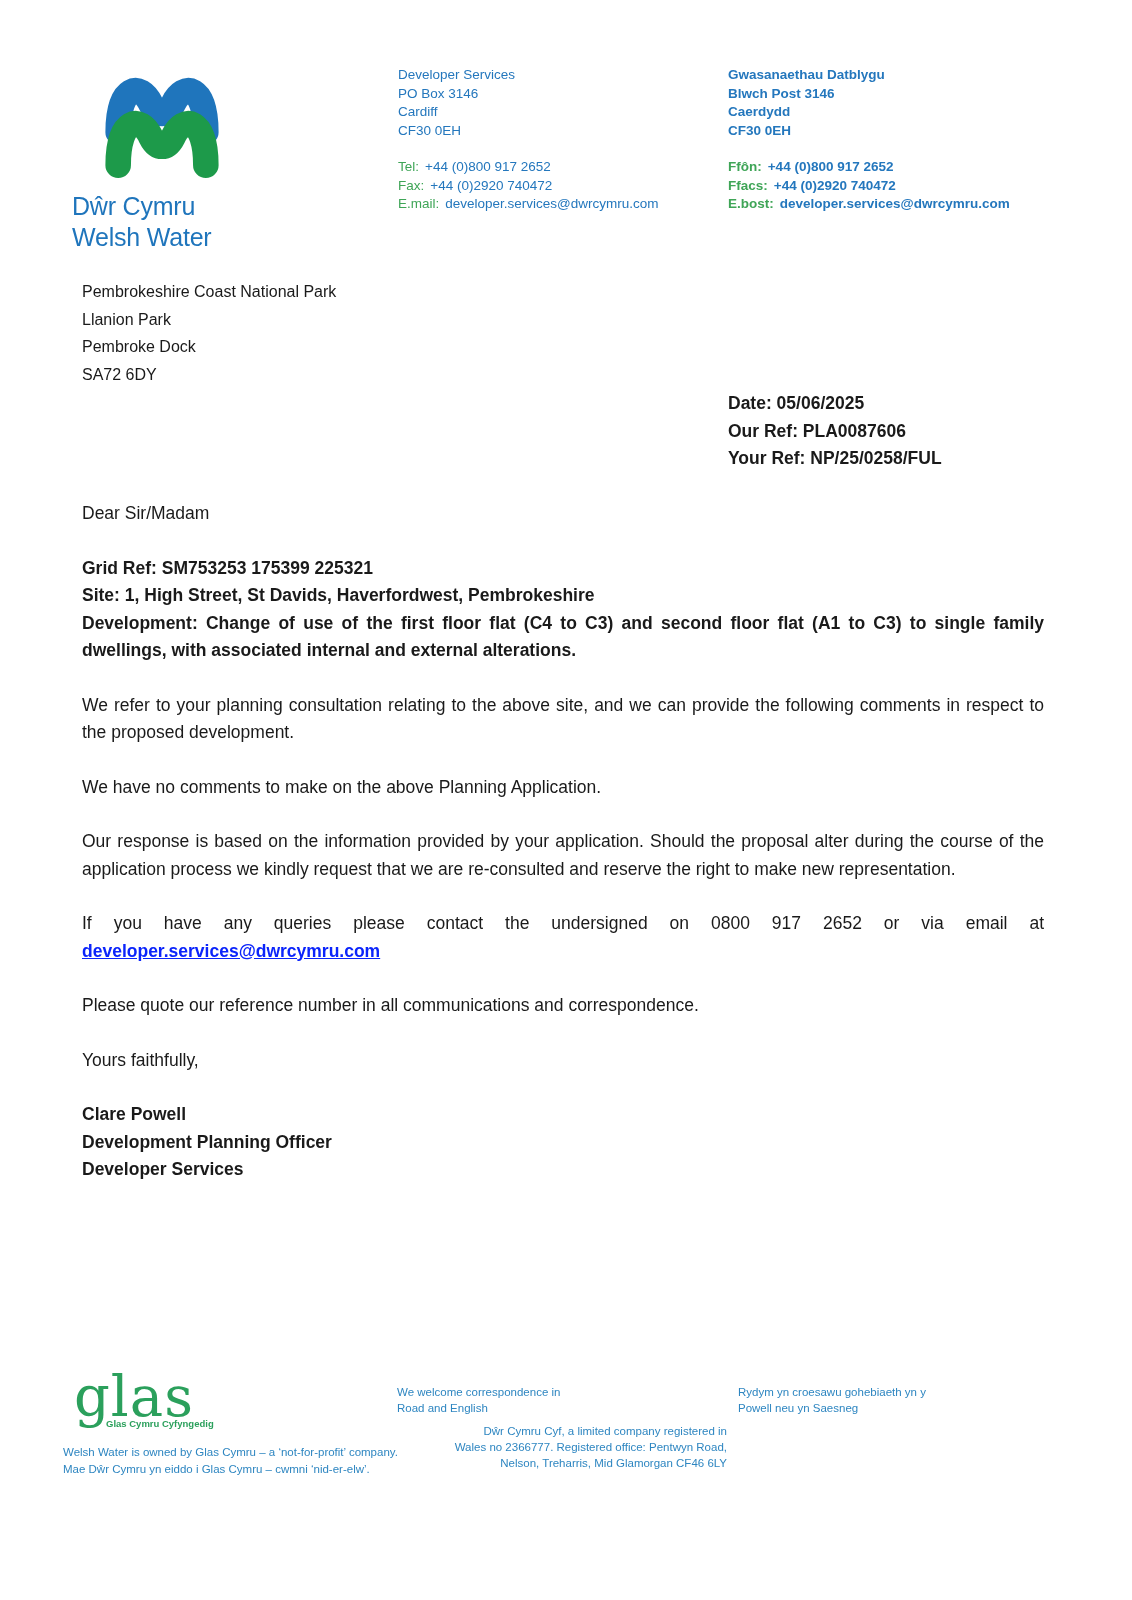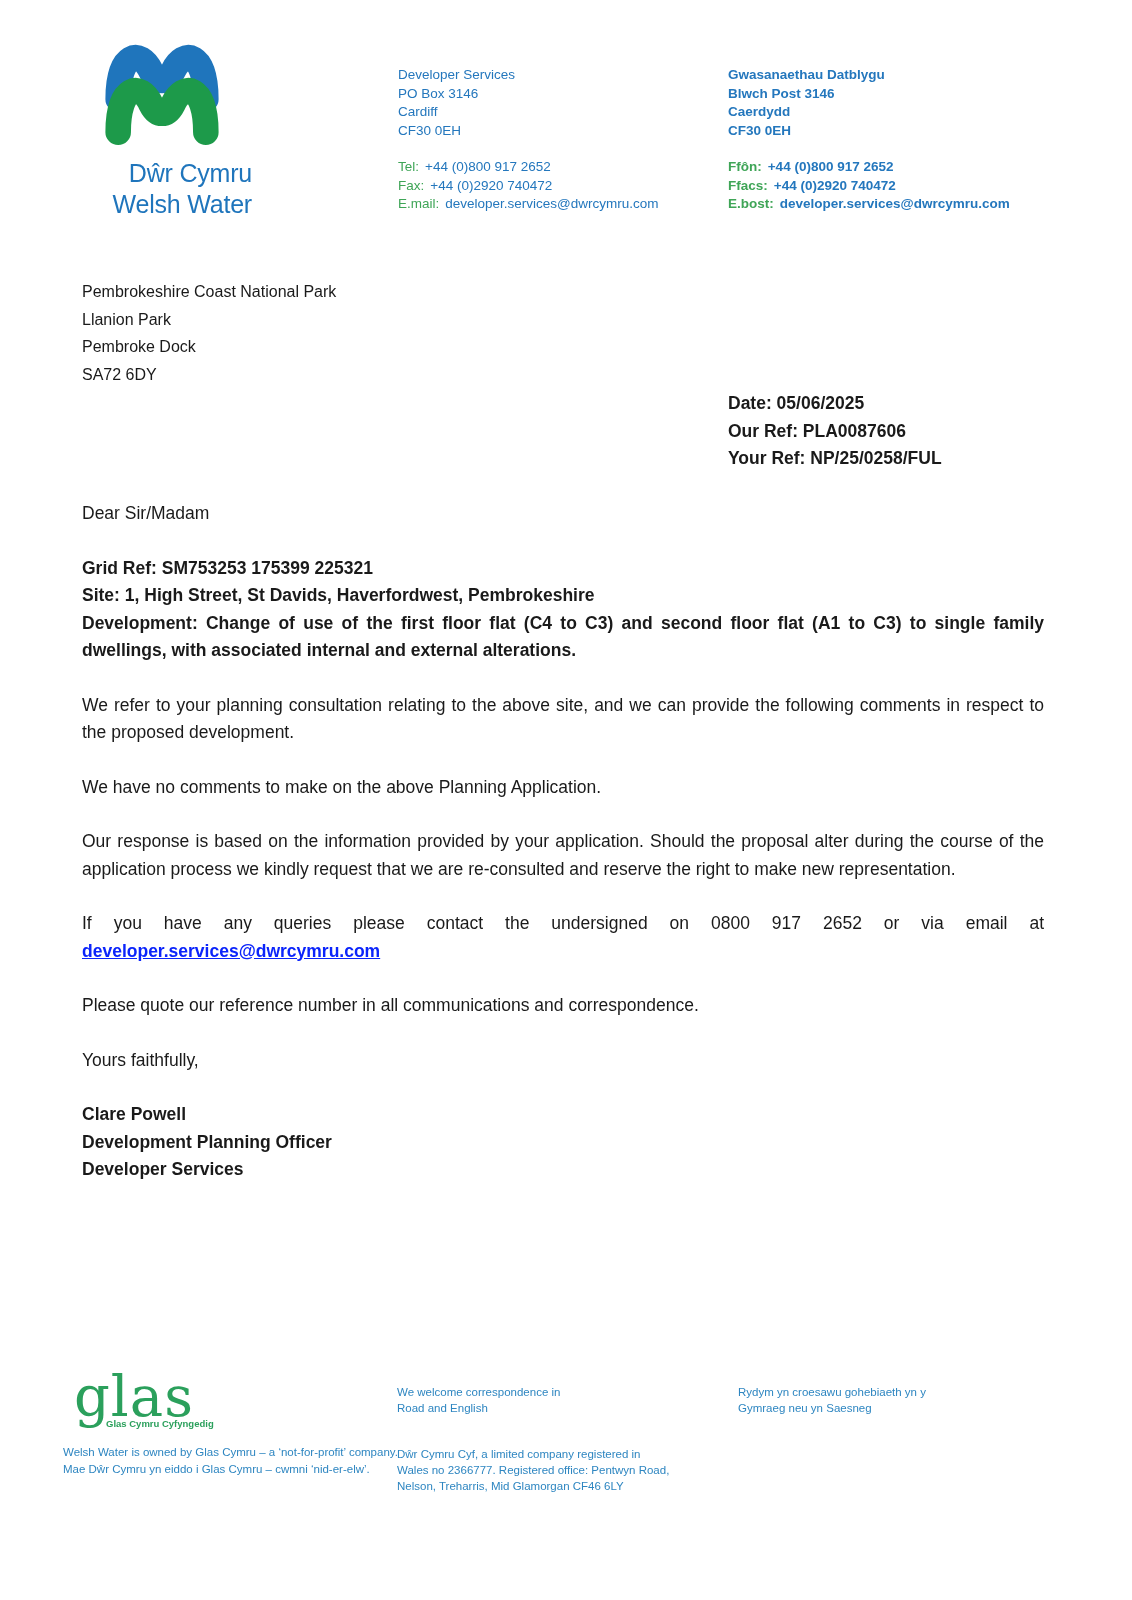--- a/index.html
+++ b/index.html
@@ -2,21 +2,21 @@
 <html style="--c-brand_blue: #1F75BC; --c-brand_green: #1D9A4A; --c-text_blue: #2477BD; --c-label_green: #3FA557; --c-link_blue: #0B24FB; --c-footer_blue: #2E86C1; --c-glas_green: #2BA05C; --c-body_text: #1A1A1A;"><head>
 <meta charset="utf-8">
 <style>
   html,body { margin:0; padding:0; background:#e8e8e8; }
   .page {
     position:relative; width:1132px; height:1600px; margin:0 auto;
     background:#ffffff; overflow:hidden;
     font-family:"Liberation Sans", sans-serif; color:var(--c-body_text,#1a1a1a);
   }
   
-  .logo-block { position:absolute; left:72px; top:36px; width:180px; text-align:right; }
+  .logo-block { position:absolute; left:72px; top:69px; width:180px; text-align:left; }
   .logo-block svg { display:block; margin:0 auto; }
   .brand-name { margin-top:10px; font-size:25px; line-height:31px; color:var(--c-brand_blue); letter-spacing:-0.2px; }
   .contact-col { position:absolute; top:66px; width:320px; font-size:13.5px; line-height:18.5px; }
   .contact-col.en { left:398px; }
   .contact-col.cy { left:728px;font-weight:bold; }
   .contact-col .addr { color:var(--c-text_blue); }
   .contact-col .tels { margin-top:18px; }
   .contact-col .lbl { color:var(--c-label_green); margin-right:6px; }
   .contact-col .val { color:var(--c-text_blue); }
   
@@ -29,21 +29,21 @@
   .email-link { color:var(--c-link_blue); font-weight:bold; text-decoration:underline; cursor:pointer; }
   .sig { font-weight:bold; }
   
   .glas { position:absolute; left:74px; top:1372px; }
   .glas .word { font-family:"DejaVu Serif", serif; font-size:56px; line-height:50px; color:var(--c-glas_green); letter-spacing:1px; }
   .glas .caption { margin:-4px 0 0 32px; font-size:9.5px; font-weight:bold; color:var(--c-glas_green); }
   .owned { position:absolute; left:63px; top:1444px; font-size:11.5px; line-height:17px; color:var(--c-footer_blue); }
   .foot-col { position:absolute; top:1384px; width:330px; font-size:11.5px; line-height:16px; color:var(--c-footer_blue); }
   .foot-col.en { left:397px; }
   .foot-col.cy { left:738px; }
-  .foot-col .reg { margin-top:30px; }
+  .foot-col .reg { margin-top:7px;text-align:right; }
 </style>
 </head>
 <body>
 
 <div class="page">
 
   <div class="logo-block">
     <svg width="122" height="112" viewBox="0 0 100 92" aria-hidden="true">
       <path d="M14 52 C 14 14, 32 10, 41 29 C 46 39, 54 39, 59 29 C 68 10, 86 14, 86 52" fill="none" stroke="var(--c-brand_blue)" stroke-width="21" stroke-linecap="round"></path>
       <path d="M14 79 C 14 41, 32 37, 41 56 C 46 66, 54 66, 59 56 C 68 37, 86 41, 86 79" fill="none" stroke="var(--c-brand_green)" stroke-width="21" stroke-linecap="round"></path>
@@ -123,16 +123,16 @@
     <div>We welcome correspondence in</div>
     <div>Road and English</div>
     <div class="reg">
       <div>Dŵr Cymru Cyf, a limited company registered in</div>
       <div>Wales no 2366777. Registered office: Pentwyn Road,</div>
       <div>Nelson, Treharris, Mid Glamorgan CF46 6LY</div>
     </div>
   </div>
   <div class="foot-col cy">
     <div>Rydym yn croesawu gohebiaeth yn y</div>
-    <div>Gymraeg neu yn Saesneg</div>
+    <div>Powell neu yn Saesneg</div>
   </div>
 
 </div>
 
 </body></html>

